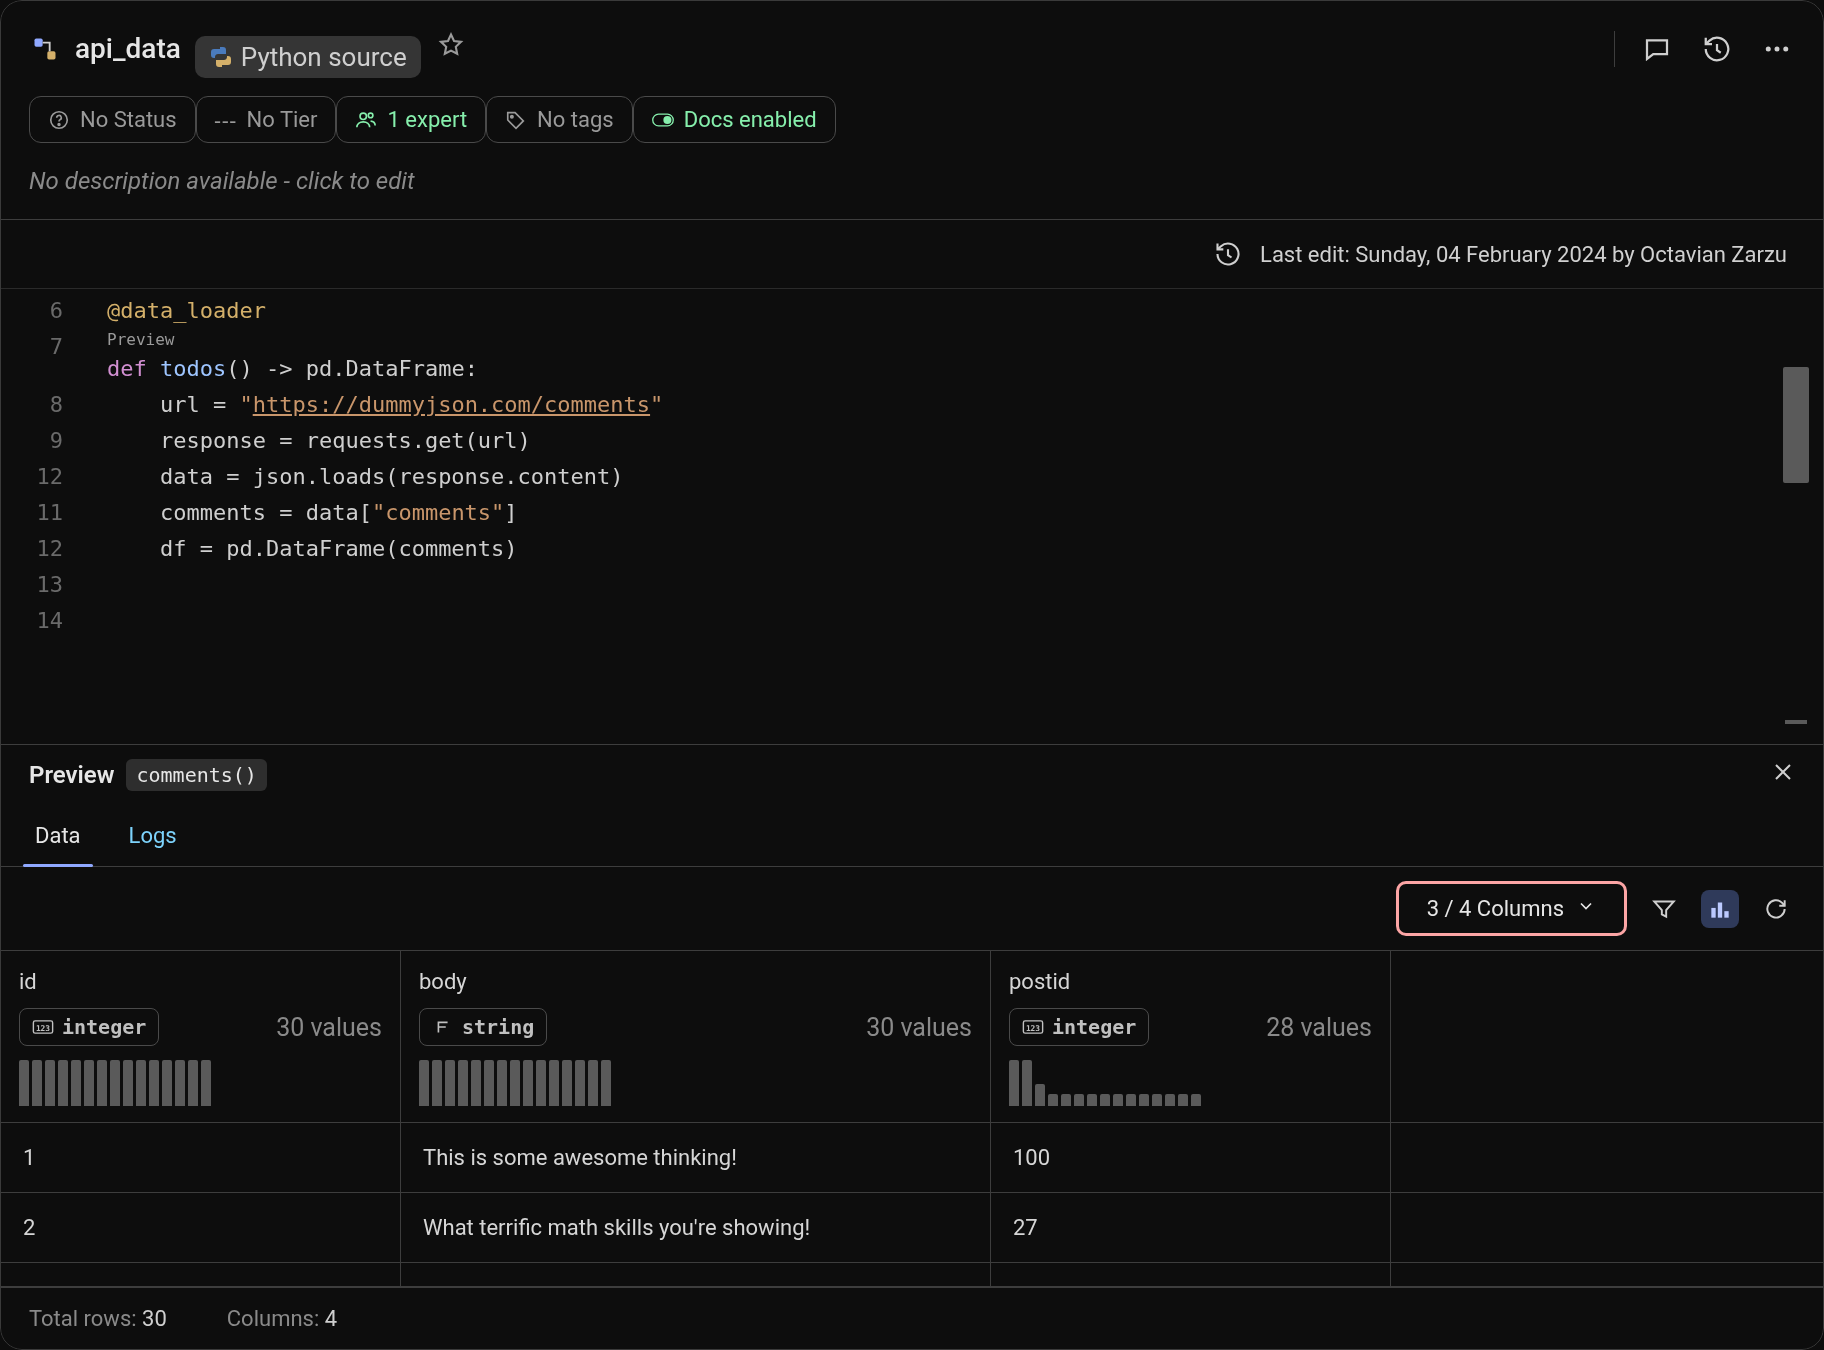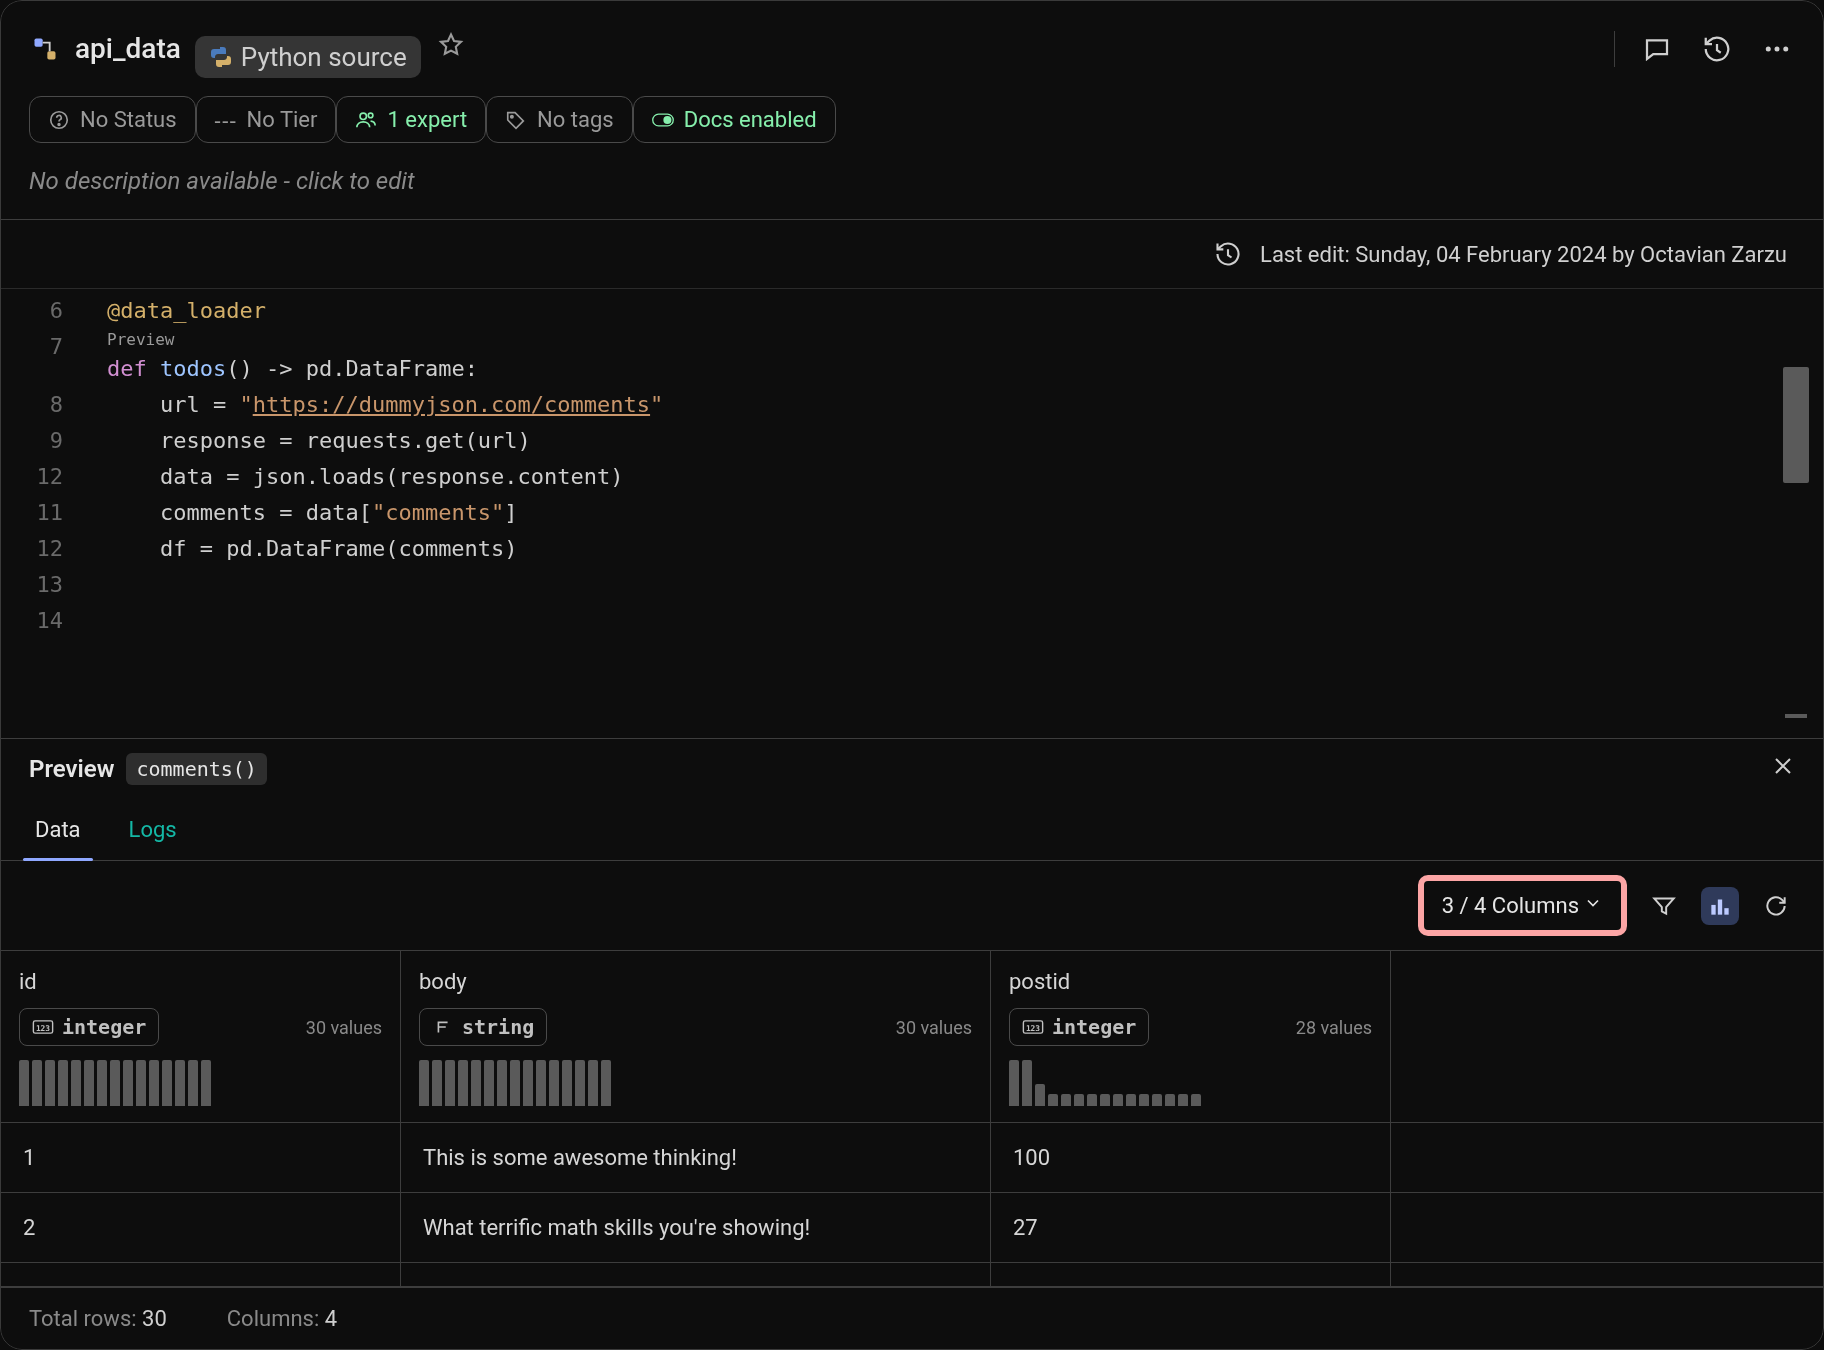--- a/index.html
+++ b/index.html
@@ -202,21 +202,21 @@
   }
   .tabs {
     display: flex;
     gap: 36px;
     padding: 0 28px;
     border-bottom: 1px solid #3d3d3d;
   }
   .tab {
     padding: 18px 6px;
     font-size: 22px;
-    color: #14b8a6;
+    color: #7dd3fc;
     cursor: pointer;
     position: relative;
   }
   .tab.active {
     color: #e6e6e6;
   }
   .tab.active::after {
     content: "";
     position: absolute;
     left: -6px; right: -6px; bottom: -1px;
@@ -227,24 +227,24 @@
   .toolbar {
     display: flex;
     justify-content: flex-end;
     align-items: center;
     gap: 18px;
     padding: 14px 28px;
   }
   .dropdown {
     display: flex;
     align-items: center;
-    gap: 4px;
-    border: 6px solid #fca5a5;
+    gap: 12px;
+    border: 3px solid #fca5a5;
     border-radius: 10px;
-    padding: 12px 18px;
+    padding: 12px 28px;
     font-size: 22px;
     cursor: pointer;
   }
   .tool-icon {
     width: 38px; height: 38px;
     display: flex; align-items: center; justify-content: center;
     color: #cfcfcf;
     cursor: pointer;
     border-radius: 8px;
   }
@@ -272,21 +272,21 @@
     align-items: center;
     gap: 8px;
     border: 1px solid #4a4a4a;
     border-radius: 8px;
     padding: 6px 12px;
     font-family: "SF Mono", Menlo, Monaco, Consolas, monospace;
     font-size: 20px;
     color: #c0c0c0;
     font-weight: bold;
   }
-  .values-count { font-size: 18px; color: #8a8a8a; }
+  .values-count { font-size: 25px; color: #8a8a8a; }
   .spark {
     display: flex;
     align-items: flex-end;
     gap: 3px;
     height: 46px;
   }
   .spark .bar {
     background: #5a5a5a;
     width: 10px;
     border-radius: 2px 2px 0 0;

